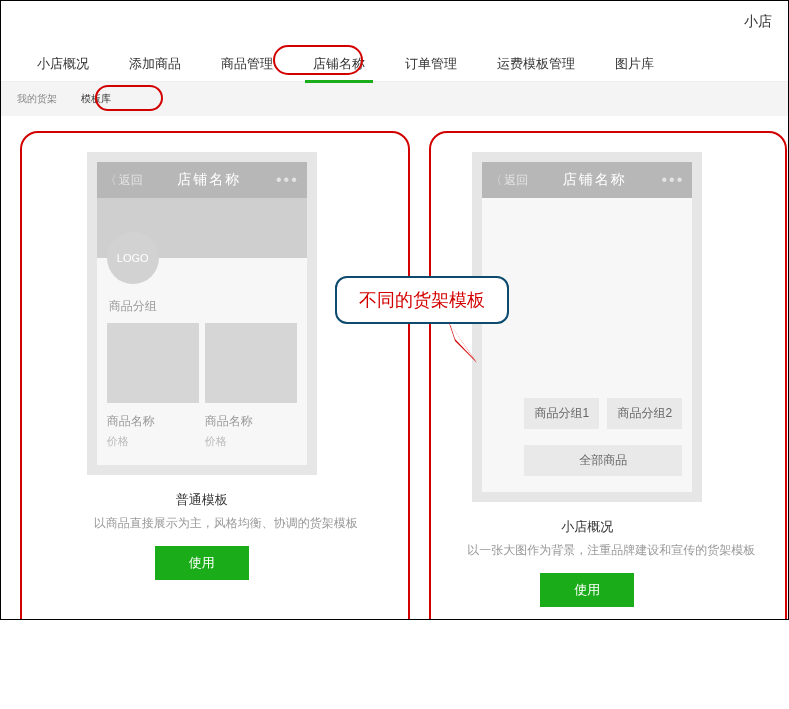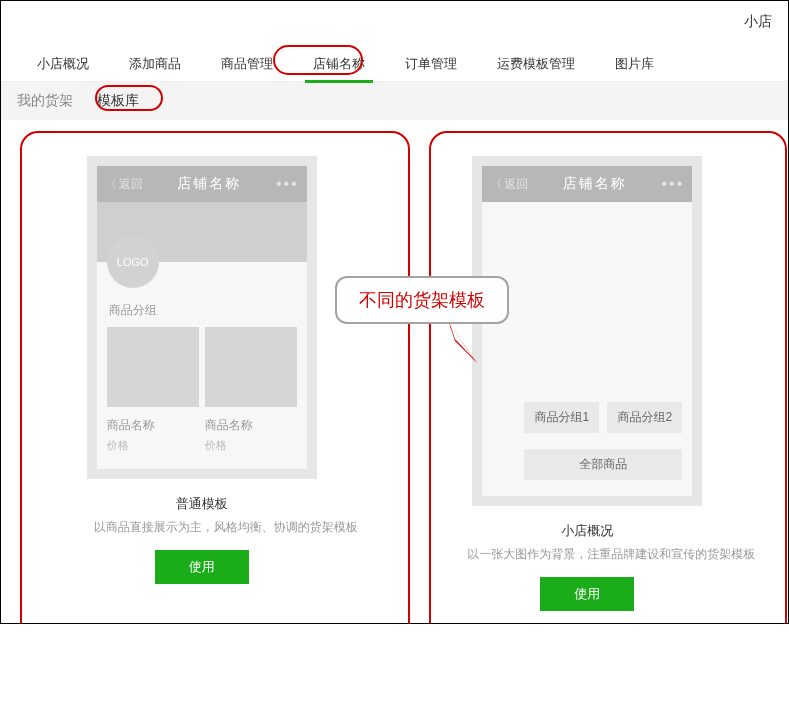--- a/index.html
+++ b/index.html
@@ -4,21 +4,21 @@
   <style>
     * { box-sizing: border-box; margin: 0; padding: 0; }
     body { font-family: "Microsoft YaHei", Arial, sans-serif; font-size: 13px; color: #333; background: #fff; width: 789px; border: 1px solid #000; }
     .container { padding: 0; }
     .page-title { padding: 12px 16px 8px; font-size: 14px; font-weight: normal; text-align: right; }
     .main-tabs { display: flex; padding: 8px 16px 0; gap: 0; }
     .main-tab { padding: 8px 20px; font-size: 13px; color: #333; cursor: pointer; position: relative; }
     .main-tab.active { color: #333; }
     .main-tab.active::after { content:""; position:absolute; left:12px; right:12px; bottom:-2px; height:3px; background:#1aad19; }
     .sub-tabs { display:flex; background:#f4f4f4; padding:10px 16px; gap:24px; border-top:1px solid #eee; }
-    .sub-tab { font-size:14px; color:#888; cursor:pointer; }
+    .sub-tab { font-size:10px; color:#888; cursor:pointer; }
     .sub-tab.active { color:#333; }
     .cards-row { display:flex; gap:24px; padding:24px 20px 12px; }
     .card { flex:1; display:flex; flex-direction:column; align-items:center; padding-top:12px; }
     .phone-preview { width:230px; border:10px solid #e6e6e6; background:#f7f7f7; padding:0 0 16px 0; margin-bottom:16px; }
     .phone-header { display:flex; align-items:center; justify-content:space-between; background:#b7b7b7; color:#fff; height:36px; padding:0 8px; font-size:13px; }
     .phone-back { display:flex; align-items:center; gap:2px; color:#e3e3e3; font-size:12px; }
     .phone-title { flex:1; text-align:center; font-size:14px; letter-spacing:2px; }
     .phone-more { color:#e3e3e3; font-size:16px; letter-spacing:2px; }
     .banner-area { height:60px; background:#cfcfcf; margin:0; }
     .logo-circle { width:52px; height:52px; border-radius:50%; background:#d2d2d2; color:#fff; font-size:11px; display:flex; align-items:center; justify-content:center; margin:-26px 0 0 10px; position:relative; }
@@ -36,21 +36,21 @@
     .all-btn { background:#e9e9e9; color:#666; font-size:12px; text-align:center; padding:7px 0; }
     .card-title { font-size:13px; color:#333; margin-bottom:6px; }
     .card-desc { font-size:12px; color:#999; margin-bottom:14px; text-align:center; white-space:nowrap; overflow:hidden;margin-left:48px; }
     .use-btn { background:#1aad19; color:#fff; border:none; padding:8px 34px; font-size:13px; cursor:pointer; }
     
     .annot { position:absolute; border:2.5px solid #d30000; border-radius:22px; pointer-events:none; }
     .annot-tab { top:44px; left:272px; width:90px; height:30px; }
     .annot-subtab { top:84px; left:94px; width:68px; height:26px; }
     .annot-card1 { top:130px; left:19px; width:390px; height:565px; border-radius:18px; }
     .annot-card2 { top:130px; left:428px; width:358px; height:565px; border-radius:18px; }
-    .callout { position:absolute; top:275px; left:334px; background:#fff; border:2px solid #a3a3a3; color:#d30000; font-size:18px; padding:10px 22px; border-radius:12px; pointer-events:none; }
+    .callout { position:absolute; top:275px; left:334px; background:#fff; border:2px solid #0c4a6e; color:#d30000; font-size:18px; padding:10px 22px; border-radius:12px; pointer-events:none; }
     .callout-tail { position:absolute; top:322px; left:448px; width:0; height:0; pointer-events:none; }
     .callout-tail svg { display:block; }
     .wrapper { position:relative; }
   </style>
 </head>
 <body>
 
 <div class="wrapper">
   <div class="container">
     <div class="page-title">小店</div>

